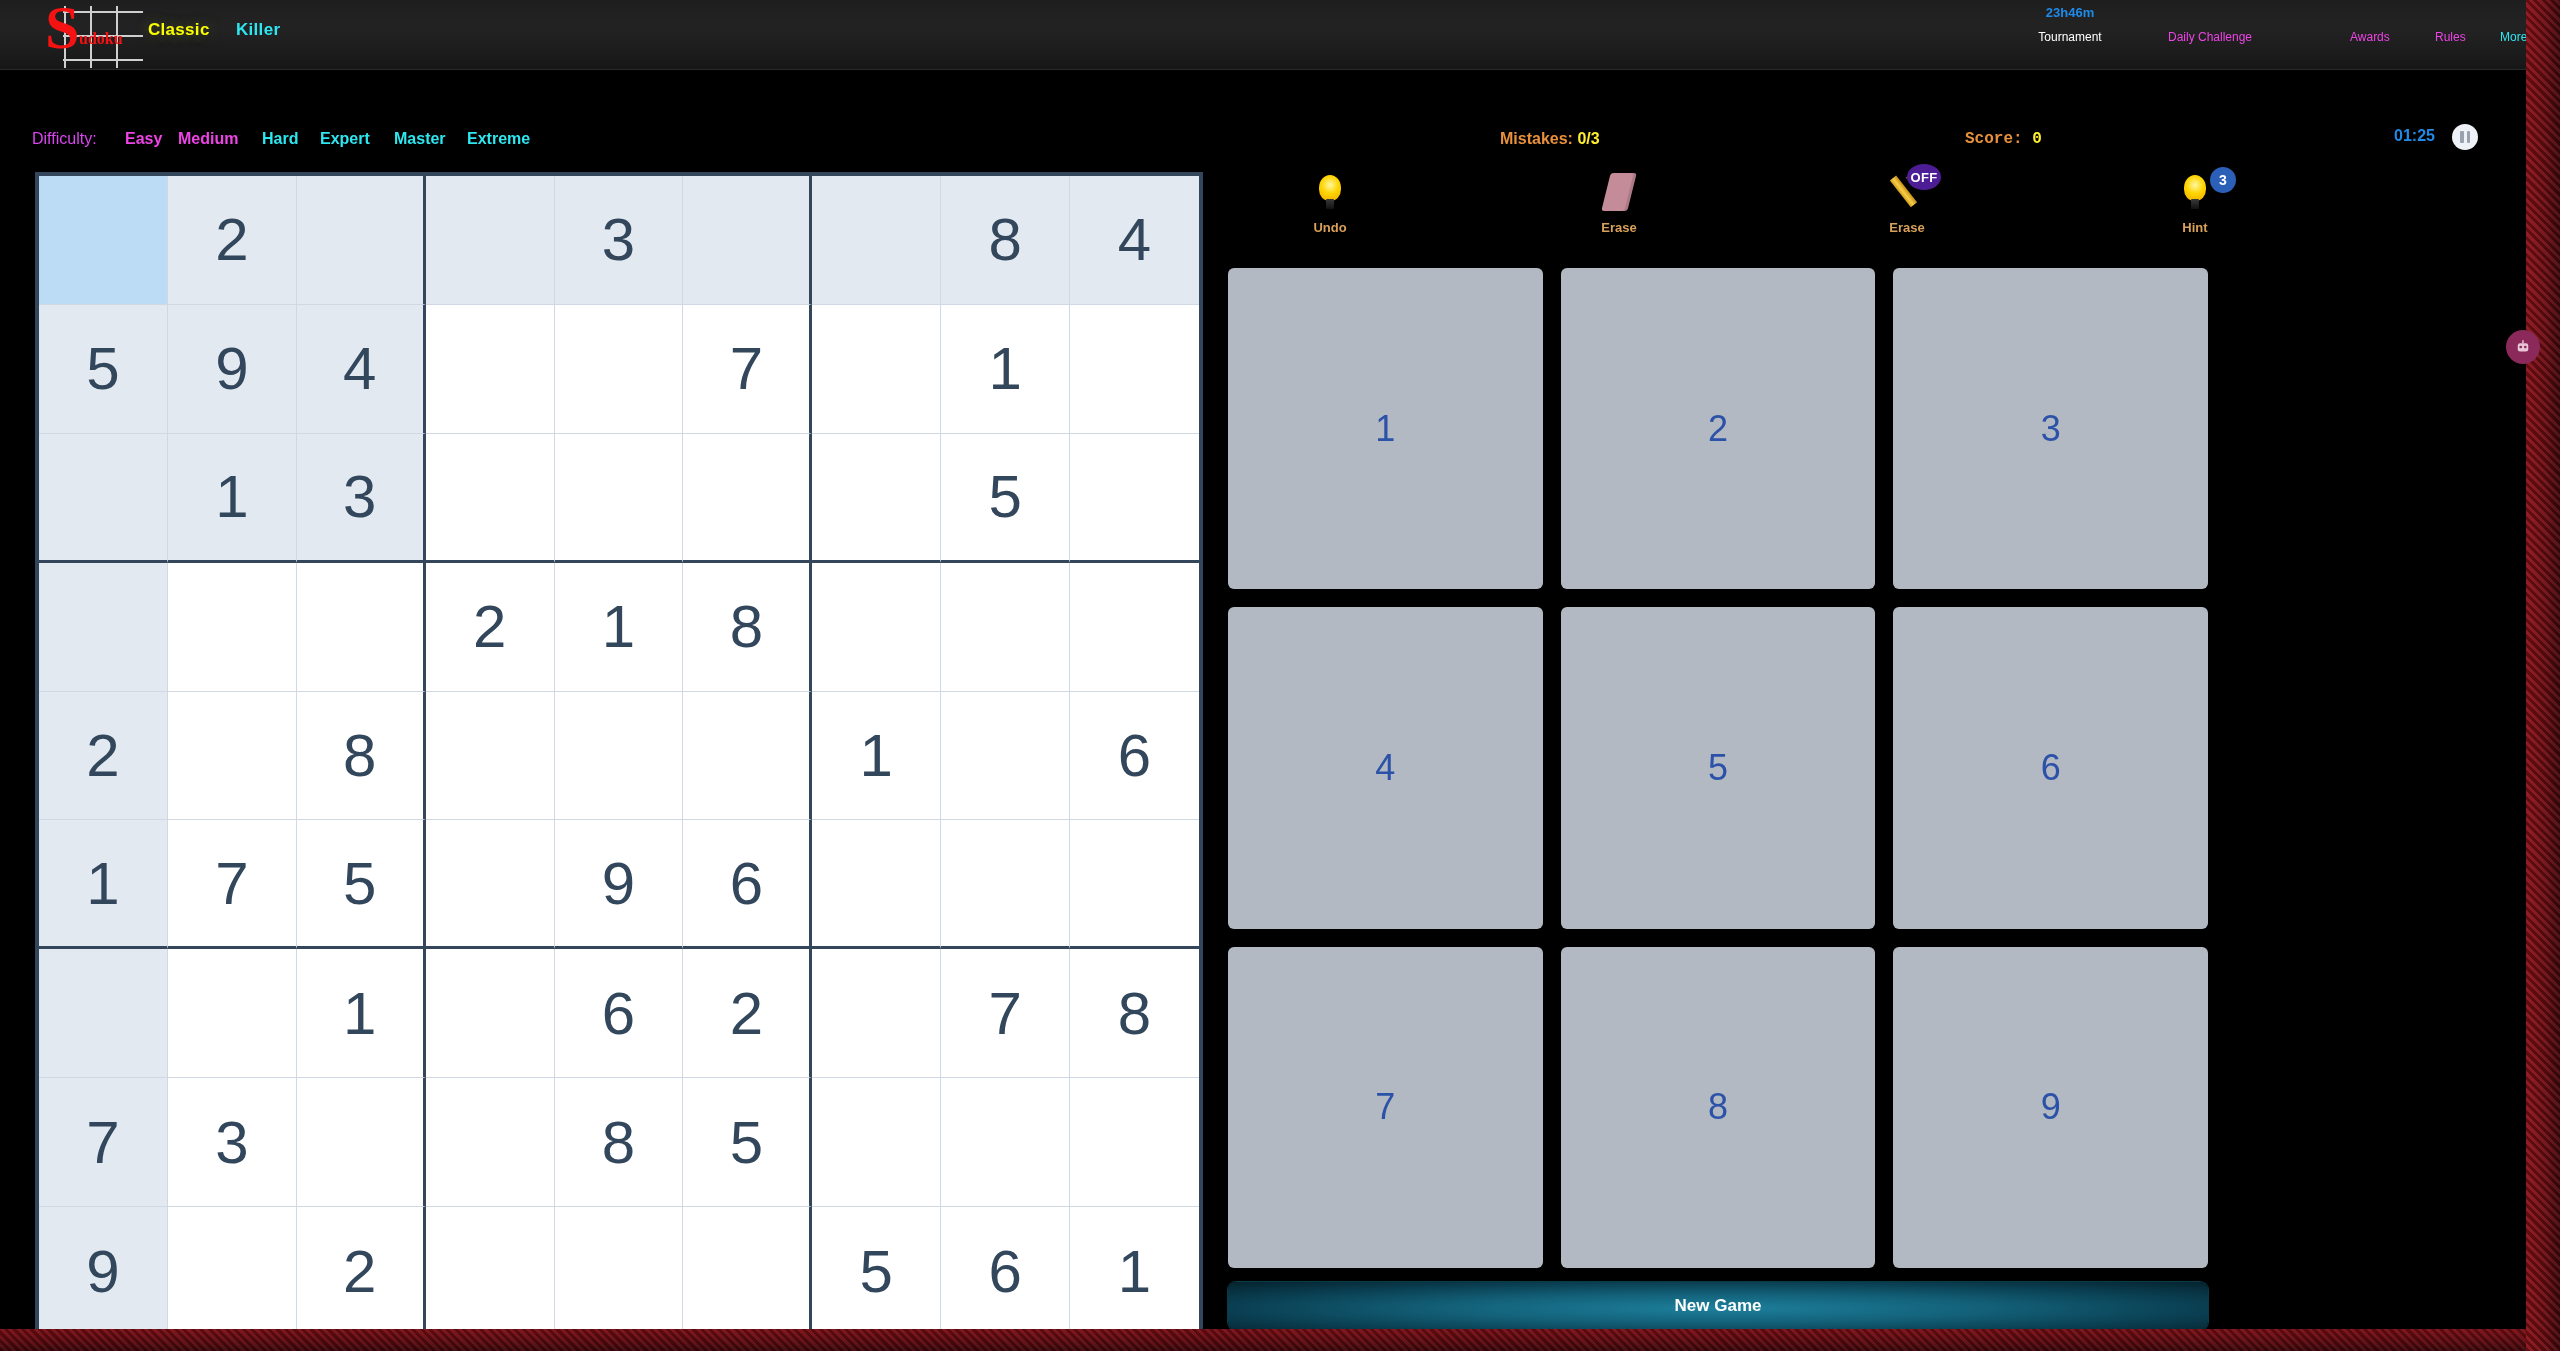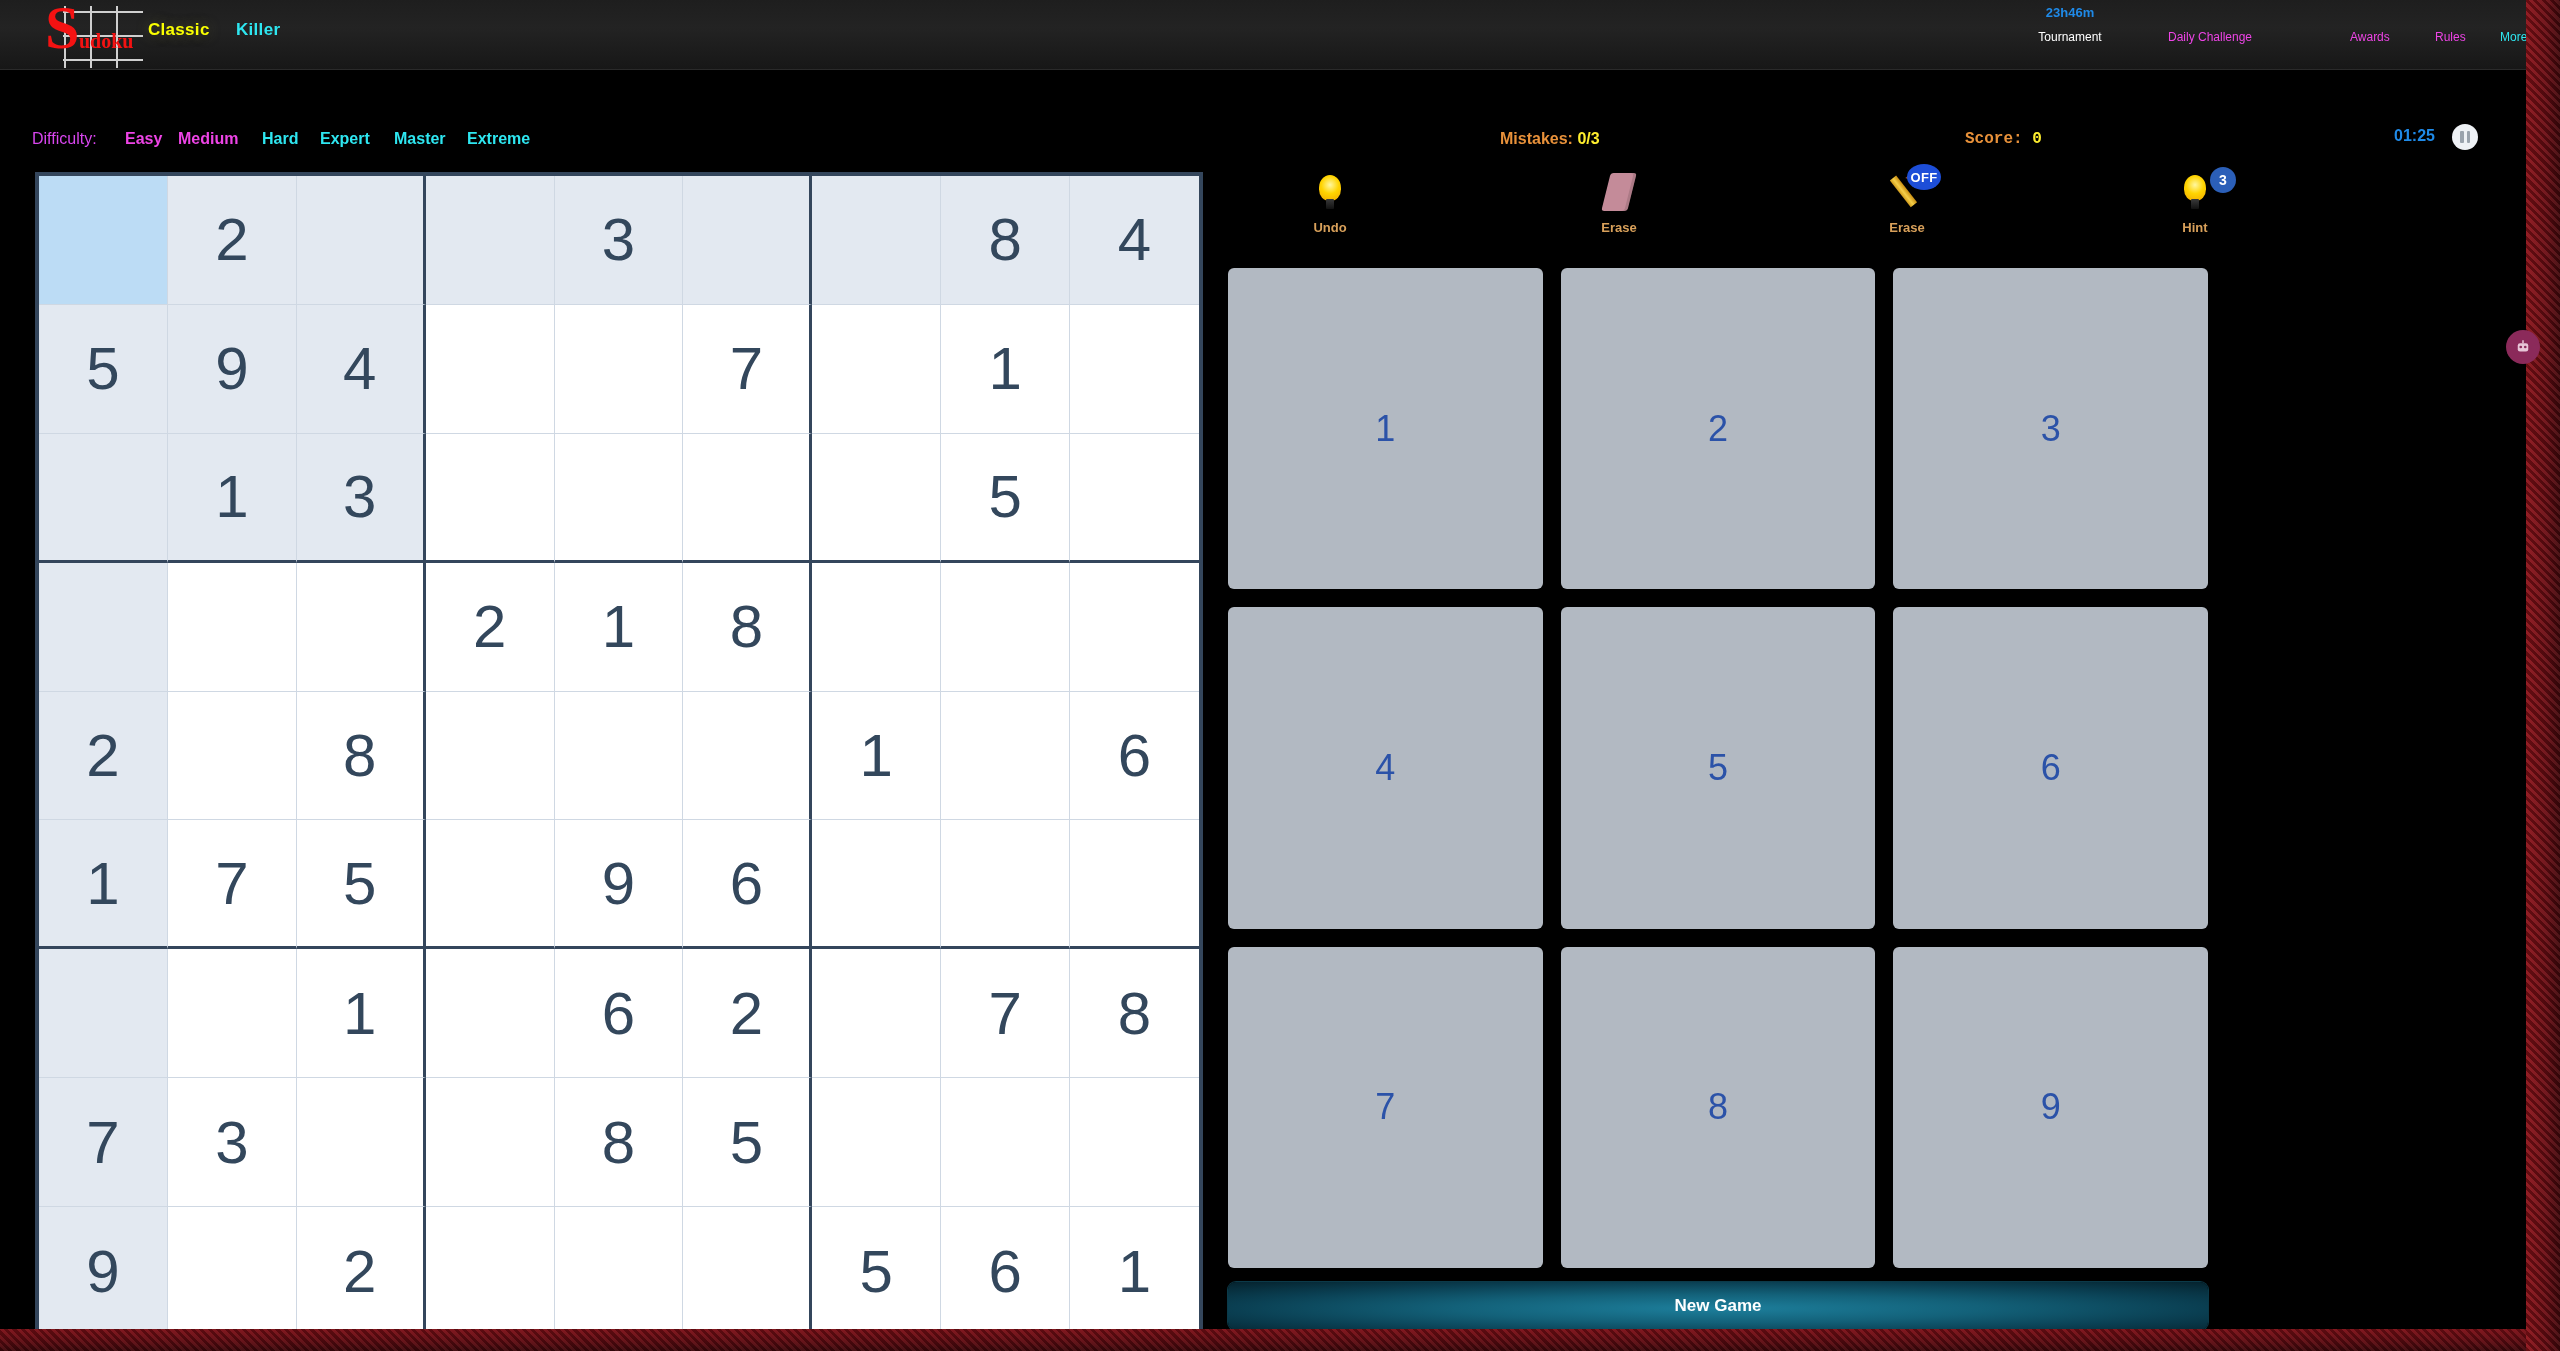--- a/index.html
+++ b/index.html
@@ -22,21 +22,21 @@
   }
   .logo-grid { position:absolute; left: 28px; top: 4px; width: 80px; height: 62px; }
   .logo-s {
     position: absolute; left: 10px; top: -6px;
     font-family: "Liberation Serif", serif;
     font-size: 62px; font-weight: bold; color: #f41212; line-height: 1;
   }
   .logo-word {
     position: absolute; left: 44px; top: 28px;
     font-family: "Liberation Serif", serif;
-    font-size: 20px; font-weight: bold; color: #f41212; letter-spacing: 0px;
+    font-size: 16px; font-weight: bold; color: #f41212; letter-spacing: 0px;
   }
   .nav-mode {
     position: absolute; top: 20px;
     font-size: 17px; font-weight: bold; letter-spacing: .3px;
   }
   .nav-classic { left: 148px; color: #faff00; text-shadow: 0 0 12px #4a4a2a; }
   .nav-killer  { left: 236px; color: #2ee6f0; text-align: center; }
 
   .tourn-timer {
     position: absolute; left: 1990px; top: 5px; width: 160px; text-align: center;
@@ -132,21 +132,21 @@
     background: linear-gradient(90deg,#d19b1c 0%, #f5cf4a 45%, #c98e12 100%);
     transform: rotate(-38deg); transform-origin: 50% 0%;
   }
   .pencil .tip {
     position: absolute; left: 22px; top: 4px; width: 0; height: 0;
     border-left: 5px solid transparent; border-right: 5px solid transparent;
     border-bottom: 9px solid #8c4b3a; transform: rotate(142deg);
   }
   .badge-off {
     position: absolute; left: 22px; top: -6px; width: 34px; height: 26px;
-    background: #1d4ed8; border-radius: 50%;
+    background: #4c1d95; border-radius: 50%;
     display:flex; align-items:center; justify-content:center;
     font-size: 13px; font-weight: bold; color: #fff; letter-spacing: .4px;
   }
   .badge-num {
     position: absolute; left: 26px; top: -8px; width: 26px; height: 26px;
     background: #2b5fb8; border-radius: 50%;
     display:flex; align-items:center; justify-content:center;
     font-size: 14px; font-weight: bold; color: #fff;
   }
 

